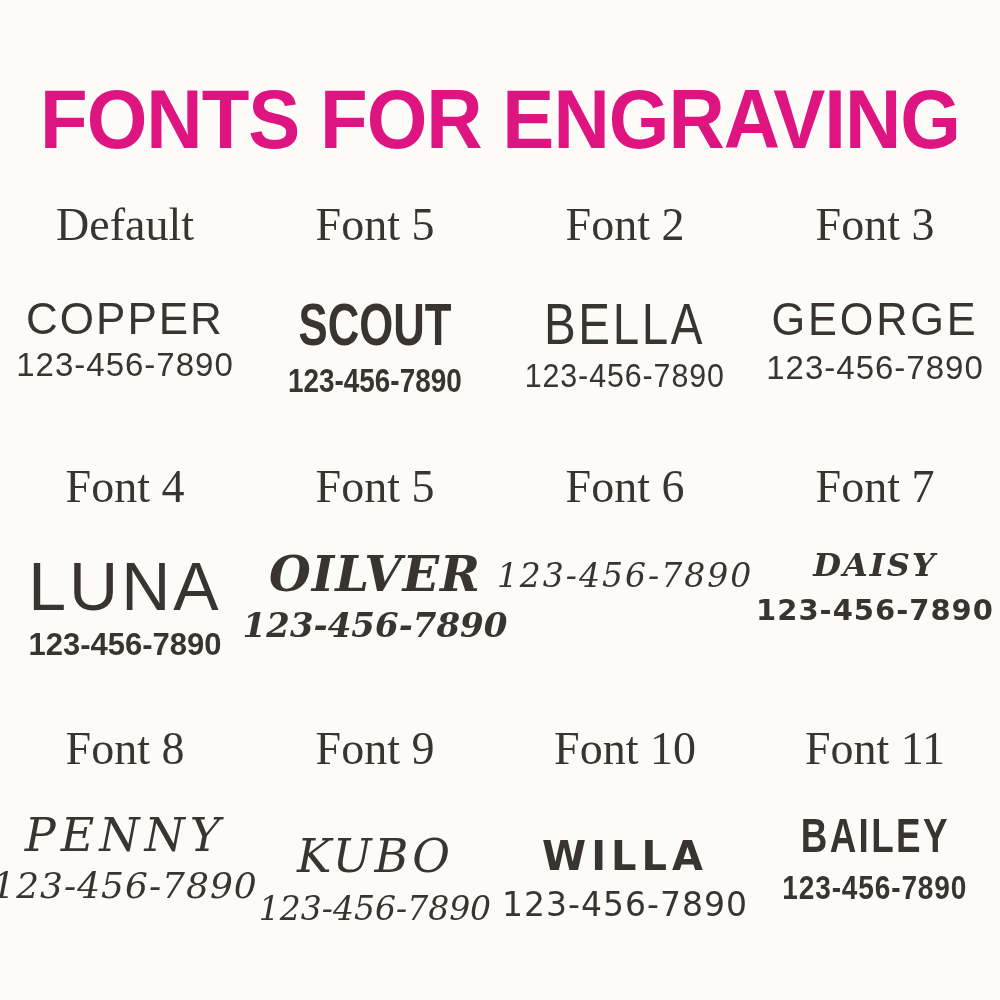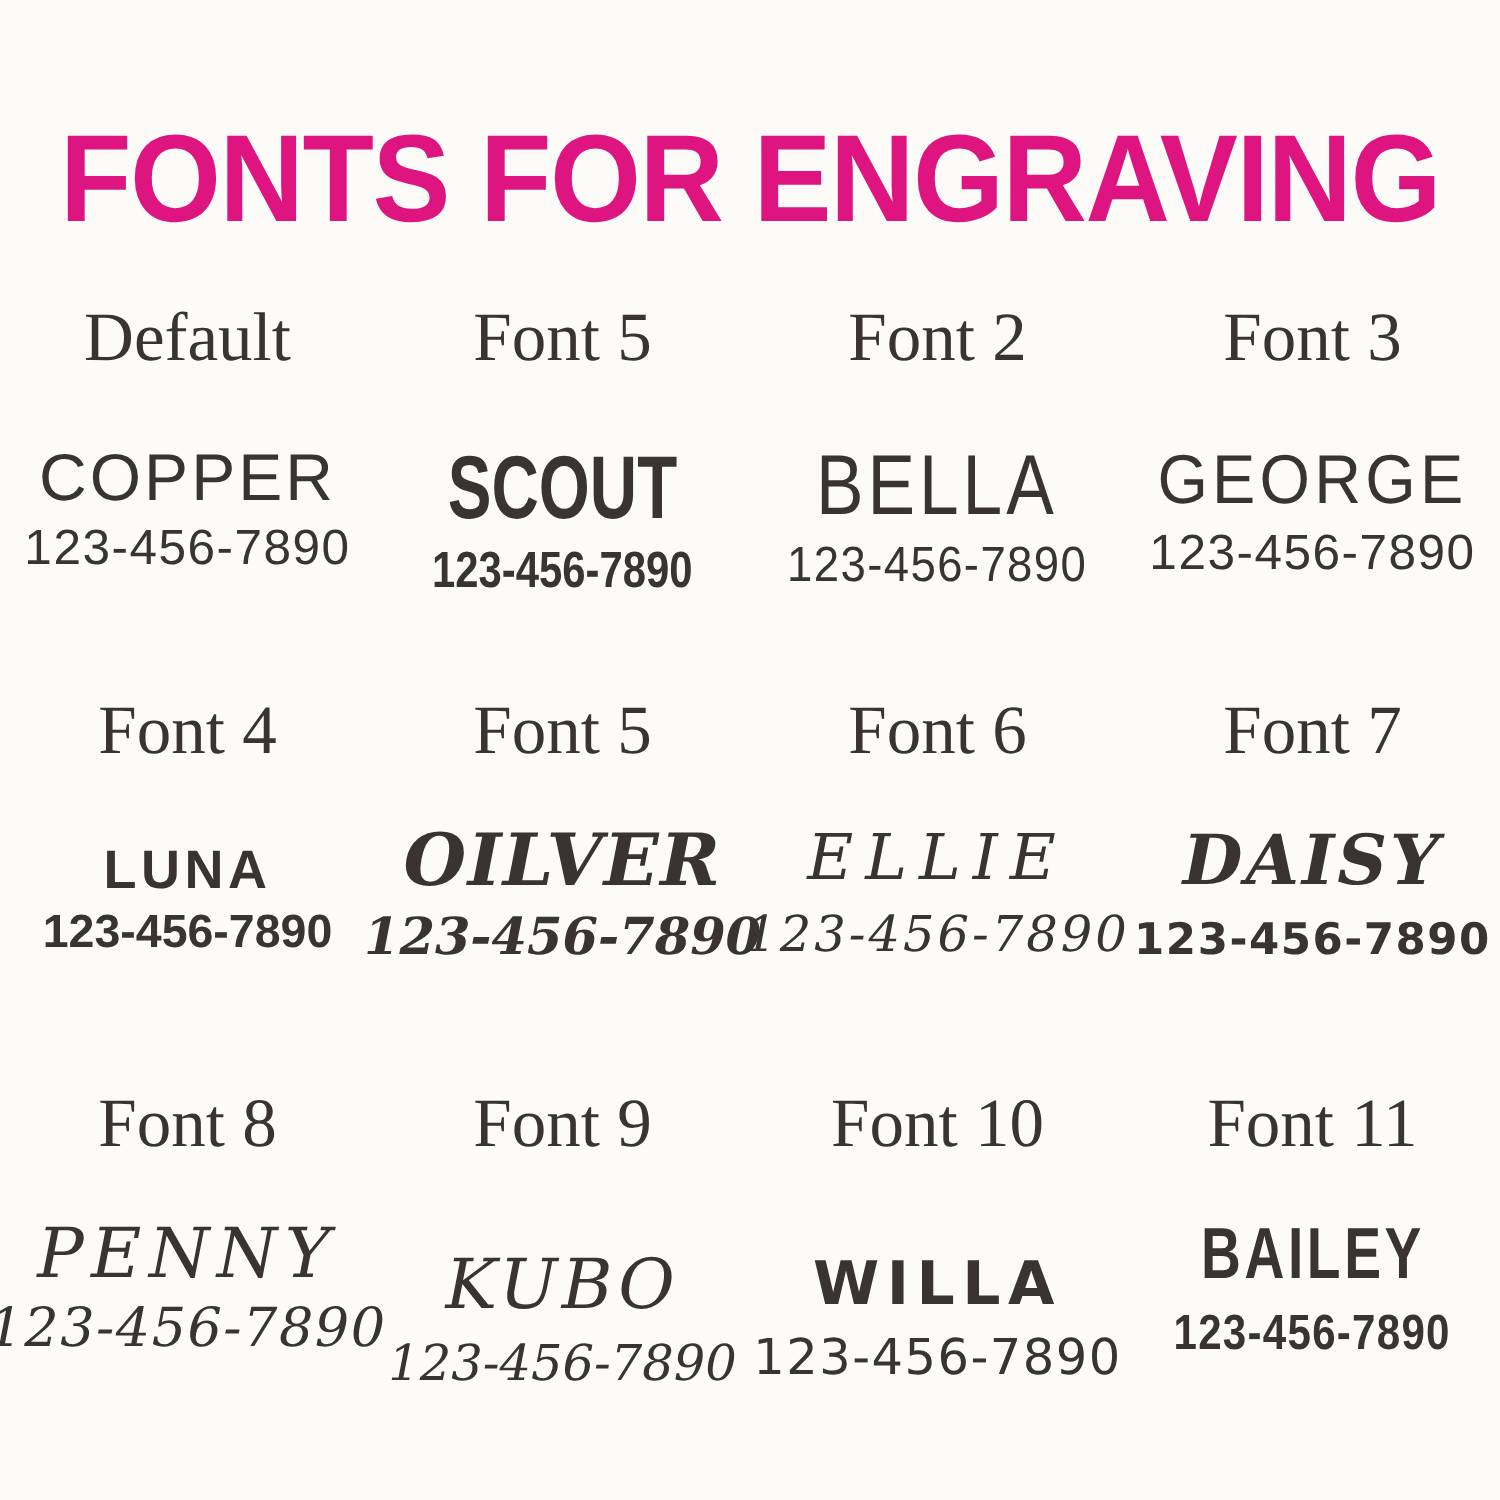--- a/index.html
+++ b/index.html
@@ -68,33 +68,33 @@
 
   
   .s-bella .sample{font-size:54px;font-weight:400;letter-spacing:3px;transform:scale(0.88,1.05);}
   .s-bella .number{font-size:33px;letter-spacing:1px;transform:scale(0.92,1);}
 
   
   .s-george .sample{font-size:46px;font-weight:400;letter-spacing:3px;transform:scale(0.94,1);}
   .s-george .number{font-size:33px;letter-spacing:1px;}
 
   
-  .s-luna .sample{font-size:36px;font-weight:700;letter-spacing:3px;margin-top:12px;}
+  .s-luna .sample{font-size:68px;font-weight:400;letter-spacing:3px;}
   .s-luna .number{font-size:31px;font-weight:800;}
 
   
   .s-oilver .sample{font-family:"DejaVu Serif",serif;font-style:italic;font-weight:700;font-size:48px;letter-spacing:1px;}
   .s-oilver .number{font-family:"DejaVu Serif",serif;font-style:italic;font-weight:700;font-size:34px;}
 
   
   .s-ellie .sample{font-family:"DejaVu Serif",serif;font-style:italic;font-weight:400;font-size:42px;letter-spacing:8px;}
   .s-ellie .number{font-family:"DejaVu Serif",serif;font-style:italic;font-size:33px;letter-spacing:2px;margin-top:10px;}
 
   
-  .s-daisy .sample{font-family:"DejaVu Serif",serif;font-style:italic;font-weight:700;font-size:46px;letter-spacing:2px;}
+  .s-daisy .sample{font-family:"DejaVu Serif",serif;font-style:italic;font-weight:700;font-size:32px;letter-spacing:2px;}
   .s-daisy .number{font-family:"DejaVu Sans",sans-serif;font-weight:700;font-size:29px;letter-spacing:1px;margin-top:10px;}
 
   
   .s-penny .sample{font-family:"DejaVu Serif",serif;font-style:italic;font-weight:400;font-size:46px;letter-spacing:5px;}
   .s-penny .number{font-family:"DejaVu Serif",serif;font-style:italic;font-size:36px;letter-spacing:1px;}
 
   
   .s-kubo .sample{font-family:"DejaVu Serif",serif;font-style:italic;font-weight:400;font-size:46px;letter-spacing:3px;margin-top:21px;}
   .s-kubo .number{font-family:"DejaVu Serif",serif;font-style:italic;font-size:33px;margin-top:8px;}
 
@@ -146,21 +146,20 @@
     </div>
 
     <div class="cell r2 s-oilver">
       <div class="label">Font 5</div>
       <div class="sample">OILVER</div>
       <div class="number">123-456-7890</div>
     </div>
 
     <div class="cell r2 s-ellie">
       <div class="label">Font 6</div>
-      <div class="sample">ELLIE</div>
       <div class="number">123-456-7890</div>
     </div>
 
     <div class="cell r2 s-daisy">
       <div class="label">Font 7</div>
       <div class="sample">DAISY</div>
       <div class="number">123-456-7890</div>
     </div>
 
     <div class="cell r3 s-penny">

